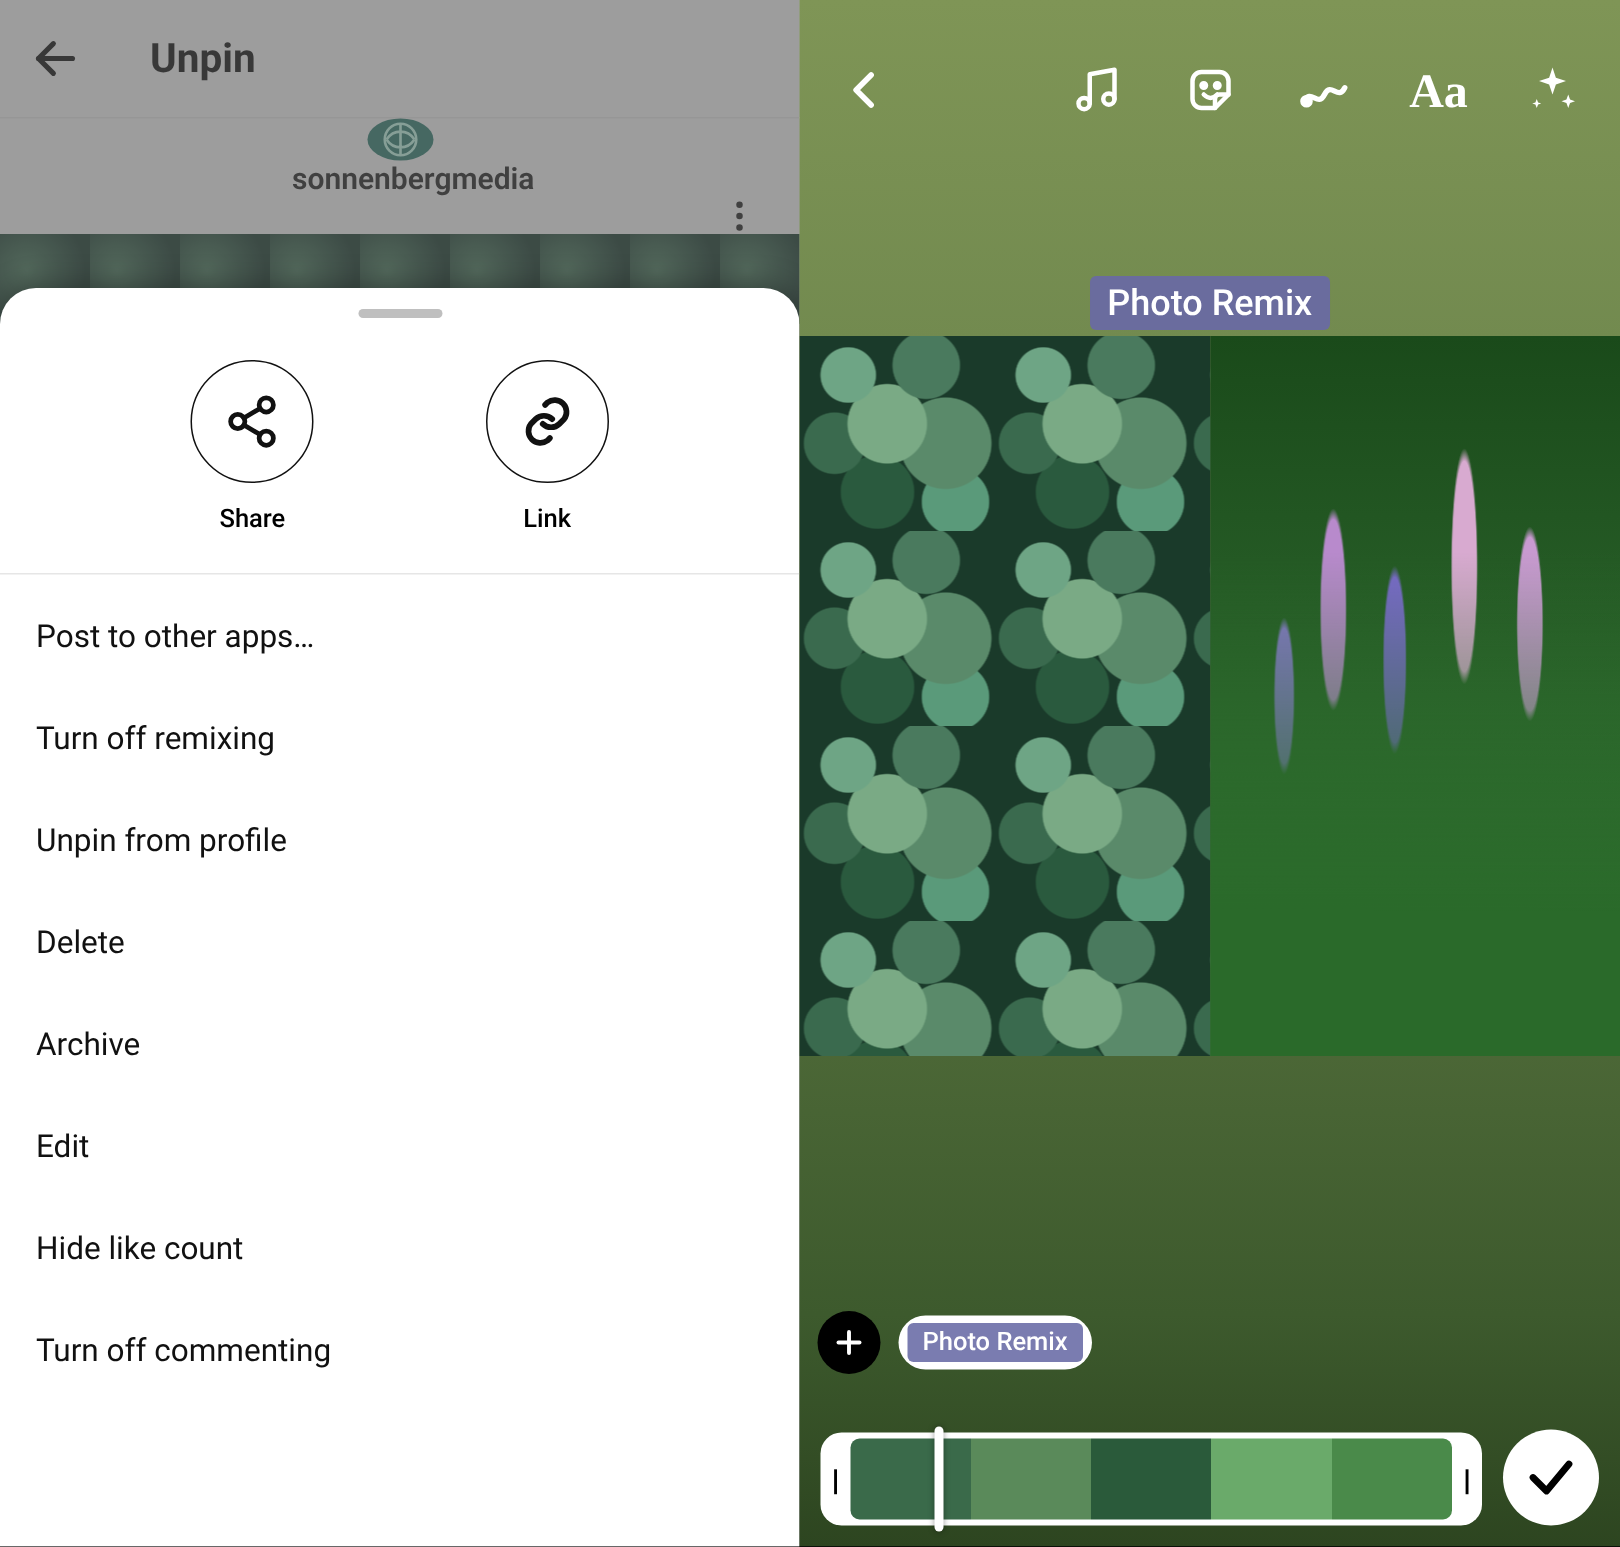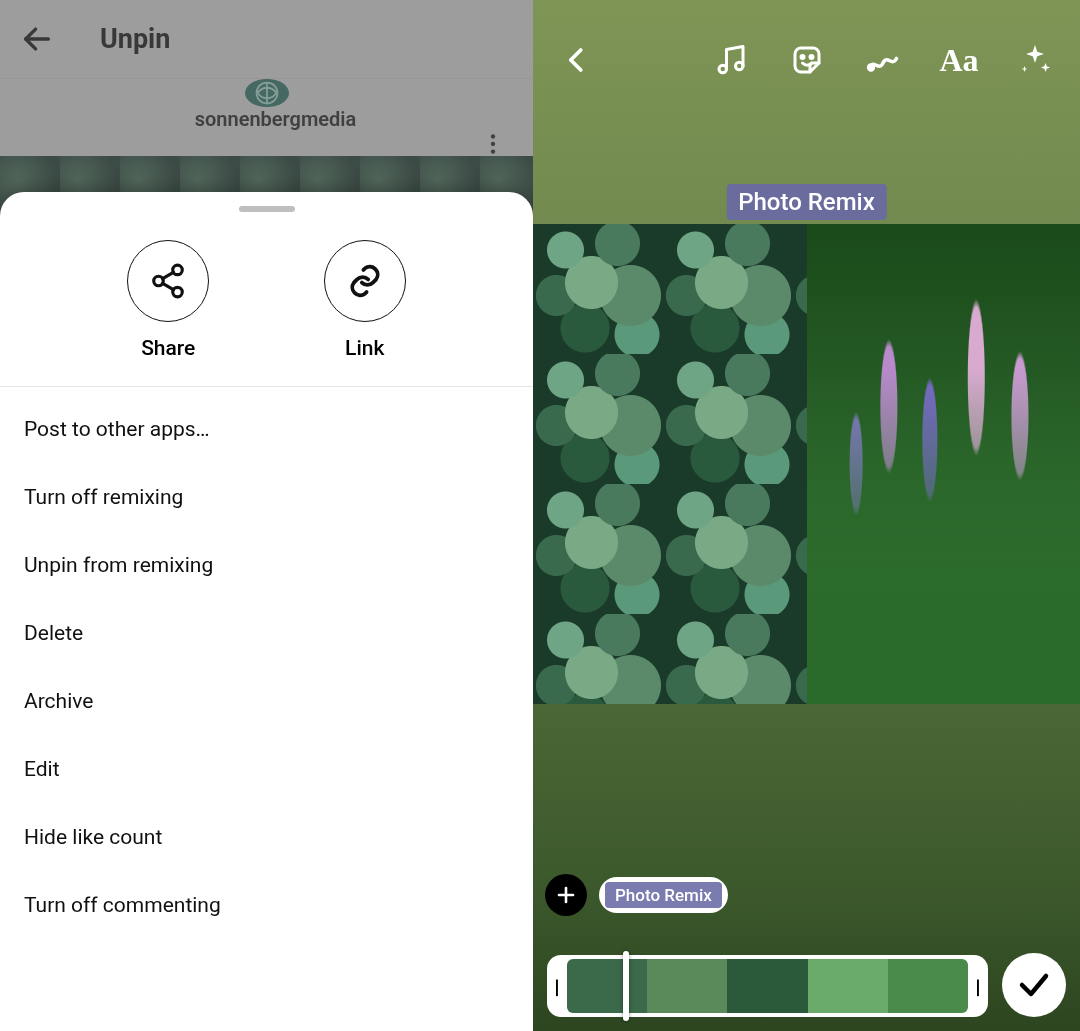--- a/index.html
+++ b/index.html
@@ -113,21 +113,21 @@
     display:flex; flex-direction:column; align-items:center;
     gap: 14px;
   }
   .action-circle {
     width: 82px; height: 82px;
     border: 1.5px solid #111;
     border-radius: 50%;
     display:flex;align-items:center;justify-content:center;
   }
   .action-label {
-    font-size: 21px;
+    font-size: 17px;
     font-weight: 500;
   }
   .sheet-list {
     display:flex; flex-direction:column;
     padding: 8px 0;
   }
   .sheet-list-item {
     padding: 22px 24px;
     font-size: 21px;
     color: #111;
@@ -352,21 +352,21 @@
               <path d="M14 11a5 5 0 0 0-7 0l-2 2a5 5 0 0 0 7 7l1-1"></path>
             </svg>
         </span>
         <span class="action-label">Link</span>
       </div>
     </div>
 
     <div class="sheet-list">
       <div class="sheet-list-item">Post to other apps…</div>
       <div class="sheet-list-item">Turn off remixing</div>
-      <div class="sheet-list-item">Unpin from remixing</div>
+      <div class="sheet-list-item">Unpin from profile</div>
       <div class="sheet-list-item">Delete</div>
       <div class="sheet-list-item">Archive</div>
       <div class="sheet-list-item">Edit</div>
       <div class="sheet-list-item">Hide like count</div>
       <div class="sheet-list-item">Turn off commenting</div>
     </div>
   </div>
 </div>
 
 <div class="right-panel">

